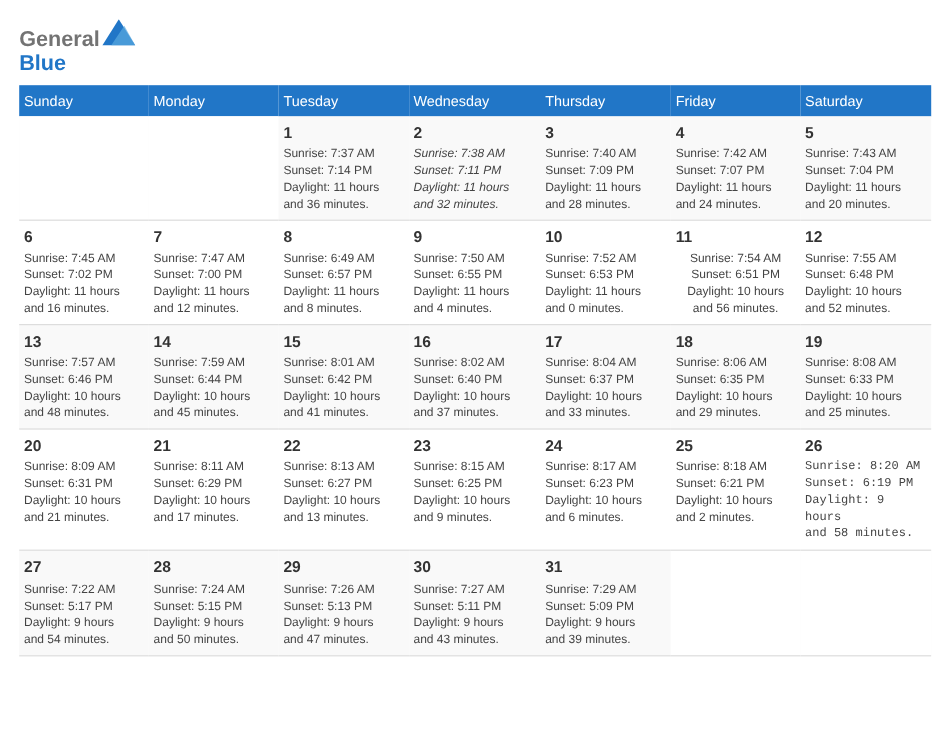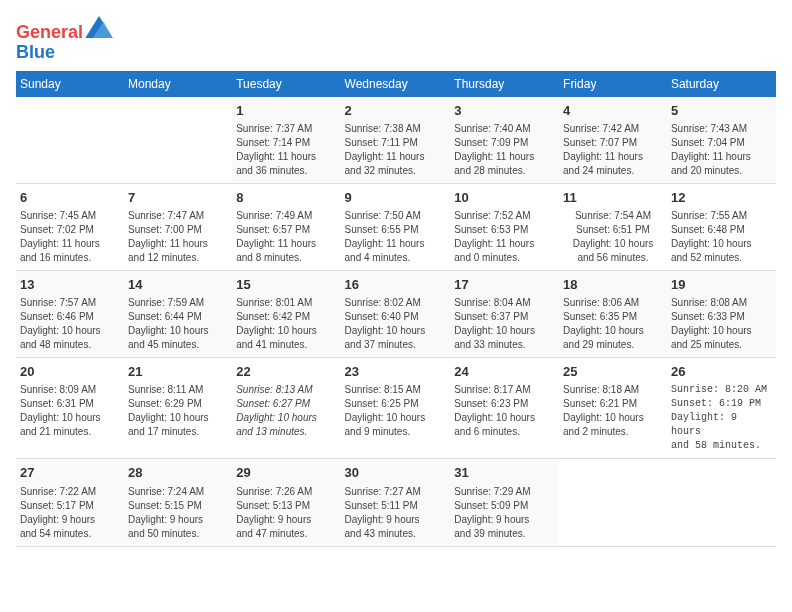--- a/index.html
+++ b/index.html
@@ -21,21 +21,21 @@
       align-items: center;
       margin-top: 4px;
     }
     .logo-text {
       font-size: 18px;
       font-weight: bold;
       color: #333;
       line-height: 1.1;
     }
     .logo-text span {
-      color: #ef4444;
+      color: #737373;
     }
     .logo-icon {
       width: 28px;
       height: 22px;
       margin-left: 2px;
       margin-top: -4px;
     }
     .title-section {
       text-align: right;
     }
@@ -133,21 +133,21 @@
         <td class="empty"></td>
         <td>
           <span class="day-num">1</span>
           <div class="day-info" style="white-space: pre-line;">Sunrise: 7:37 AM
 Sunset: 7:14 PM
 Daylight: 11 hours
 and 36 minutes.</div>
         </td>
         <td>
           <span class="day-num">2</span>
-          <div class="day-info" style="white-space: pre-line;">Sunrise: 7:38 AM
+          <div class="day-info" style="white-space: pre-line; font-style: italic;">Sunrise: 7:38 AM
 Sunset: 7:11 PM
 Daylight: 11 hours
 and 32 minutes.</div>
         </td>
         <td>
           <span class="day-num">3</span>
           <div class="day-info" style="white-space: pre-line;">Sunrise: 7:40 AM
 Sunset: 7:09 PM
 Daylight: 11 hours
 and 28 minutes.</div>
@@ -177,21 +177,21 @@
         </td>
         <td>
           <span class="day-num">7</span>
           <div class="day-info" style="white-space: pre-line;">Sunrise: 7:47 AM
 Sunset: 7:00 PM
 Daylight: 11 hours
 and 12 minutes.</div>
         </td>
         <td>
           <span class="day-num">8</span>
-          <div class="day-info" style="white-space: pre-line;">Sunrise: 7:49 AM
+          <div class="day-info" style="white-space: pre-line;">Sunrise: 6:49 AM
 Sunset: 6:57 PM
 Daylight: 11 hours
 and 8 minutes.</div>
         </td>
         <td>
           <span class="day-num">9</span>
           <div class="day-info" style="white-space: pre-line;">Sunrise: 7:50 AM
 Sunset: 6:55 PM
 Daylight: 11 hours
 and 4 minutes.</div>
@@ -279,21 +279,21 @@
         </td>
         <td>
           <span class="day-num">21</span>
           <div class="day-info" style="white-space: pre-line;">Sunrise: 8:11 AM
 Sunset: 6:29 PM
 Daylight: 10 hours
 and 17 minutes.</div>
         </td>
         <td>
           <span class="day-num">22</span>
-          <div class="day-info" style="white-space: pre-line; font-style: italic;">Sunrise: 8:13 AM
+          <div class="day-info" style="white-space: pre-line;">Sunrise: 8:13 AM
 Sunset: 6:27 PM
 Daylight: 10 hours
 and 13 minutes.</div>
         </td>
         <td>
           <span class="day-num">23</span>
           <div class="day-info" style="white-space: pre-line;">Sunrise: 8:15 AM
 Sunset: 6:25 PM
 Daylight: 10 hours
 and 9 minutes.</div>

